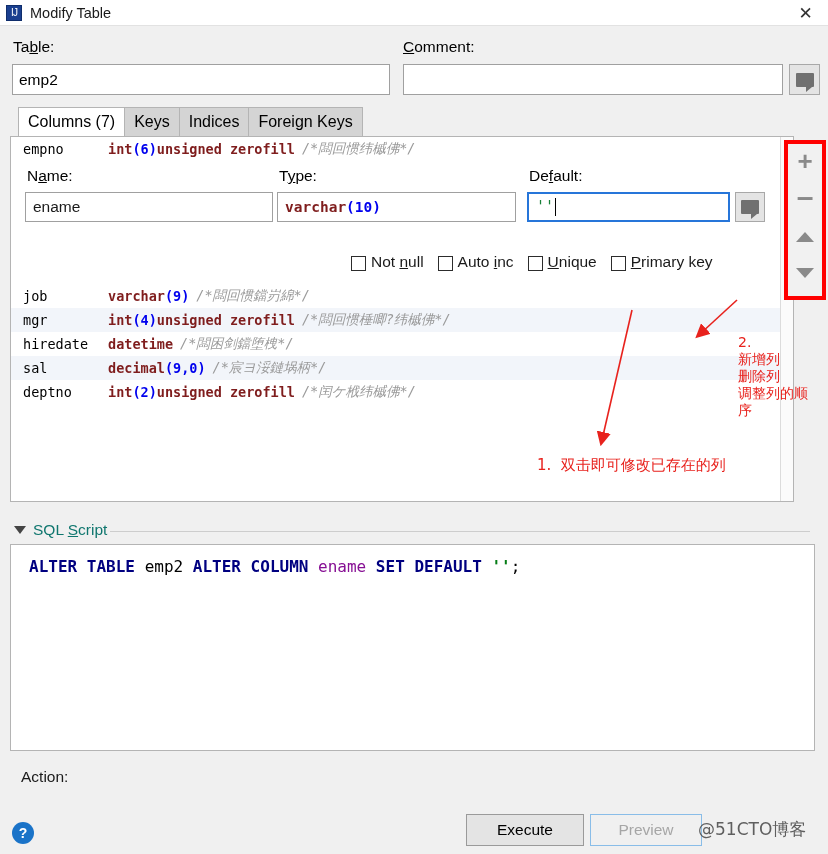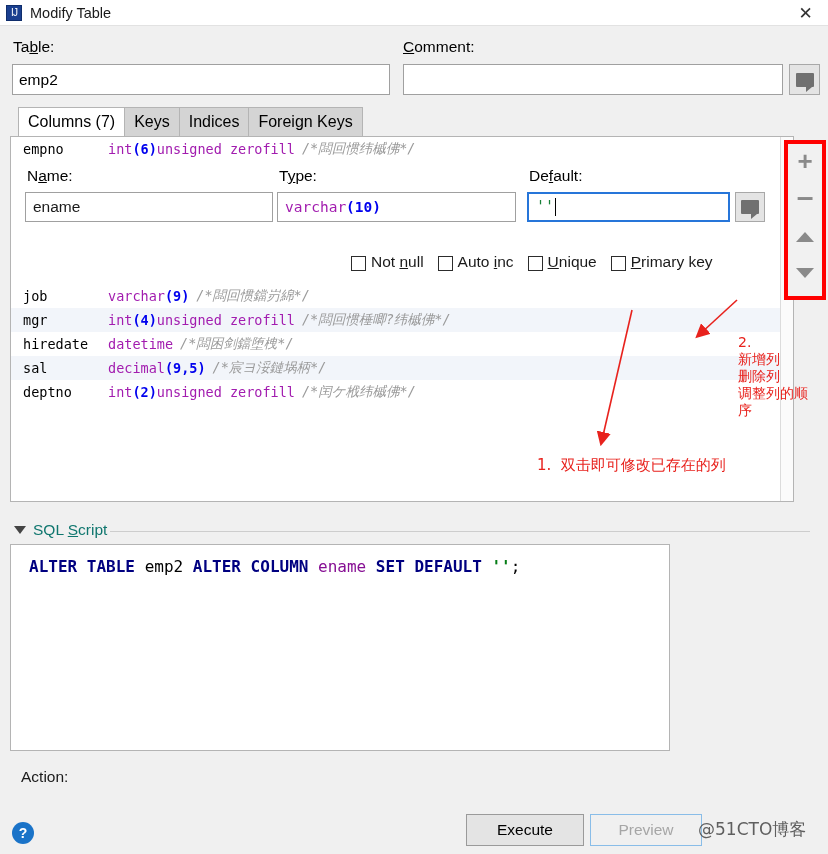--- a/index.html
+++ b/index.html
@@ -124,21 +124,21 @@
     height: 24px;
     display: flex;
     align-items: center;
     padding-left: 12px;
     font-family: "DejaVu Sans Mono", monospace;
     font-size: 13.5px;
     white-space: nowrap;
   }
   .colrow.alt { background: #f2f5fa; }
   .cname { color: #000; display: inline-block; }
-  .ctype { color: #a21caf; font-weight: normal; }
+  .ctype { color: #7f1d1d; font-weight: bold; }
   .cnum  { color: #0000ee; font-weight: bold; }
   .ccomment {
     color: #9a9a9a;
     font-style: italic;
     margin-left: 7px;
     font-family: "DejaVu Sans Mono", monospace;
   }
 
   
   .editor {
@@ -255,21 +255,21 @@
   }
   .sqlline {
     position: absolute;
     left: 110px; top: 531px;
     width: 700px; height: 1px;
     background: #cdcdcd;
   }
   .sqlbox {
     position: absolute;
     left: 10px; top: 544px;
-    width: 660px; height: 207px;
+    width: 805px; height: 207px;
     background: #ffffff;
     border: 1px solid #b4b4b4;
   }
   .sqltext {
     padding: 12px 0 0 18px;
     font-family: "DejaVu Sans Mono", monospace;
     font-size: 16px;
     white-space: nowrap;
   }
   .kw  { color: #000080; font-weight: bold; }
@@ -418,21 +418,21 @@
     <div class="colrow">
       <span class="cname" style="width:85px">hiredate</span>
         <span class="ctype">datetime</span>
         <span class="cnum"></span>
         <span class="ctype"></span>
         <span class="ccomment">/*闆困剑鐺堕栧*/</span>
     </div>
     <div class="colrow alt">
       <span class="cname" style="width:85px">sal</span>
         <span class="ctype">decimal</span>
-        <span class="cnum">(9,5)</span>
+        <span class="cnum">(9,0)</span>
         <span class="ctype"></span>
         <span class="ccomment">/*宸ヨ浽鏈埚柄*/</span>
     </div>
     <div class="colrow">
       <span class="cname" style="width:85px">deptno</span>
         <span class="ctype">int</span>
         <span class="cnum">(2)</span>
         <span class="ctype"> unsigned zerofill</span>
         <span class="ccomment">/*闰ケ栰纬槭佛*/</span>
     </div>

